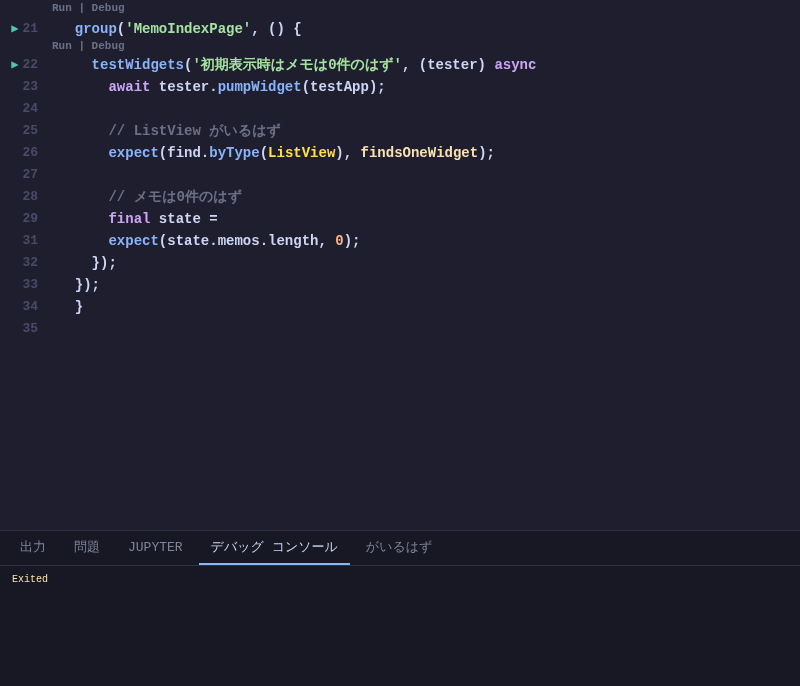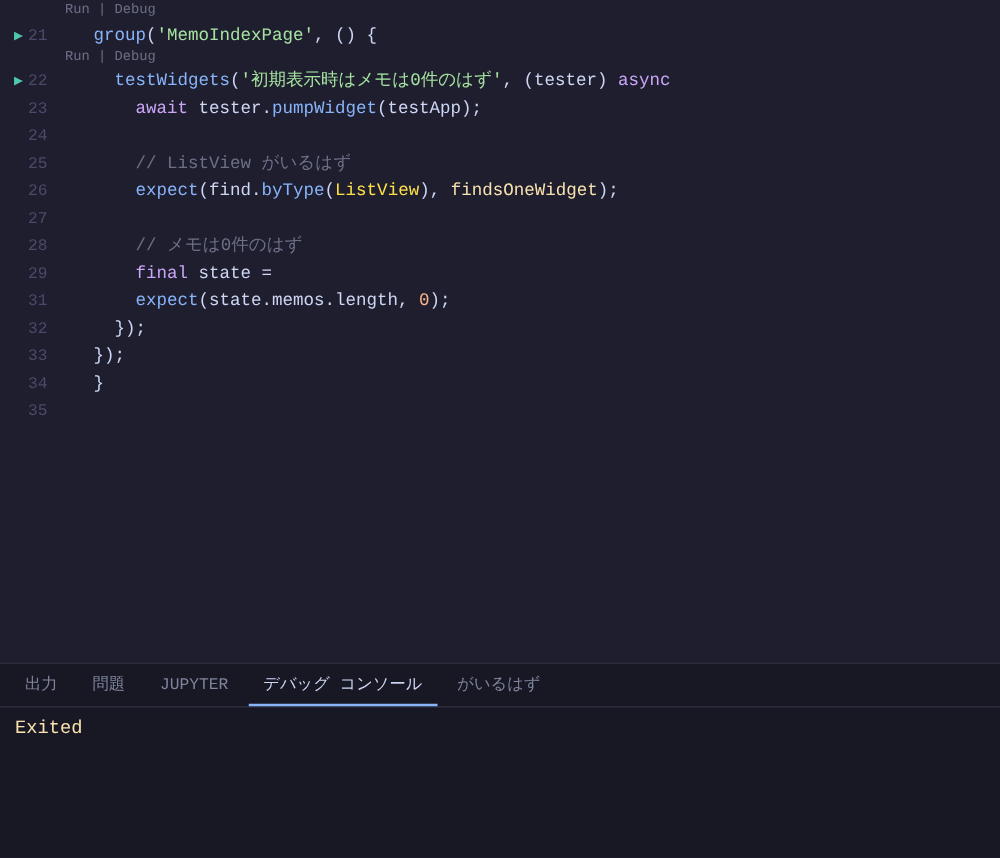--- a/index.html
+++ b/index.html
@@ -19,20 +19,21 @@
     
     .code-editor {
       flex: 1;
       background: #1e1e2e;
       overflow: hidden;
       position: relative;
     }
 
     .code-lines {
       padding: 0;
+      font-weight: bold;
     }
 
     .code-line {
       display: flex;
       align-items: flex-start;
       height: 22px;
       line-height: 22px;
       position: relative;
     }
 
@@ -122,21 +123,21 @@
     }
 
     .panel-content {
       flex: 1;
       padding: 8px 12px;
       overflow: hidden;
     }
 
     .exited-text {
       color: #f9e2af;
-      font-size: 15px;
+      font-size: 10px;
     }
 
     @keyframes blink {
       50% { opacity: 0; }
     }
   </style>
 </head>
 <body>
 
 <div class="code-editor">

